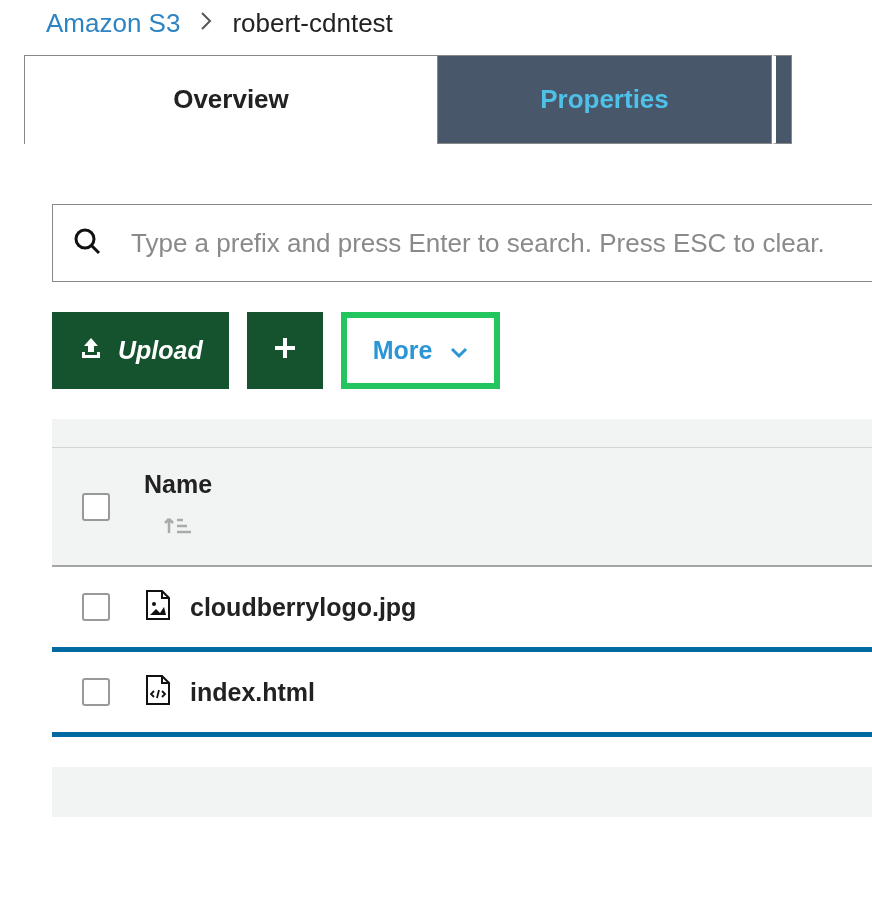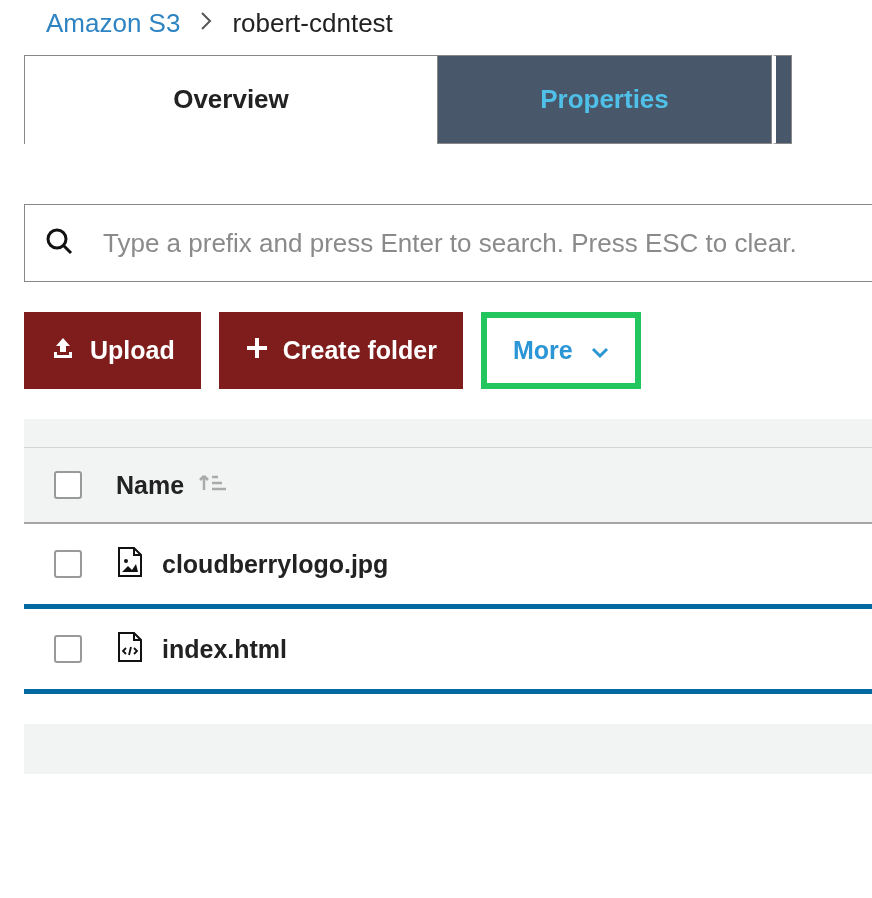--- a/index.html
+++ b/index.html
@@ -57,20 +57,21 @@
       color: #4fc0e8;
       border-left: none;
     }
     .tab-fragment {
       width: 20px;
       background: #485769;
       border-left: 4px solid #fff;
     }
     .content {
       padding: 0 0 0 24px;
+      margin-left: 28px;
     }
     .search-container {
       margin-top: 60px;
       border: 1px solid #888;
       display: flex;
       align-items: center;
       padding: 22px 20px;
       border-right: none;
     }
     .search-icon {
@@ -98,22 +99,23 @@
       align-items: center;
       padding: 18px 26px;
       font-size: 25px;
       font-weight: 600;
       cursor: pointer;
       border: none;
       font-family: inherit;
       gap: 14px;
     }
     .btn-primary {
-      background: #7f1d1d;
+      background: #14532d;
       color: #fff;
+      font-style: italic;
     }
     .btn-outline {
       background: #fff;
       color: #2b95d6;
       border: 6px solid #22c55e;
       gap: 18px;
     }
     .table-container {
       margin-top: 30px;
     }
@@ -139,20 +141,21 @@
       flex-shrink: 0;
     }
     .column-name {
       margin-left: 34px;
       font-size: 25px;
       font-weight: bold;
       color: #222;
       display: flex;
       align-items: center;
       gap: 14px;
+      flex-direction: column;
     }
     .sort-icon {
       color: #aaa;
     }
     .table-row {
       display: flex;
       align-items: center;
       padding: 22px 30px;
       border-bottom: 5px solid #0369a1;
     }
@@ -214,21 +217,20 @@
       </span>
       <span>Upload</span>
     </button>
     <button class="btn btn-primary">
       <span>
         <svg width="24" height="24" viewBox="0 0 24 24">
             <rect x="10" y="2" width="4" height="20" fill="#fff"></rect>
             <rect x="2" y="10" width="20" height="4" fill="#fff"></rect>
           </svg>
       </span>
-      <span>Create folder</span>
     </button>
     <button class="btn btn-outline">
       <span>More</span>
       <span>
         <svg width="18" height="12" viewBox="0 0 18 12">
             <path d="M2 2 L9 9 L16 2" stroke="#2b95d6" stroke-width="3" fill="none"></path>
           </svg>
       </span>
     </button>
   </div>

